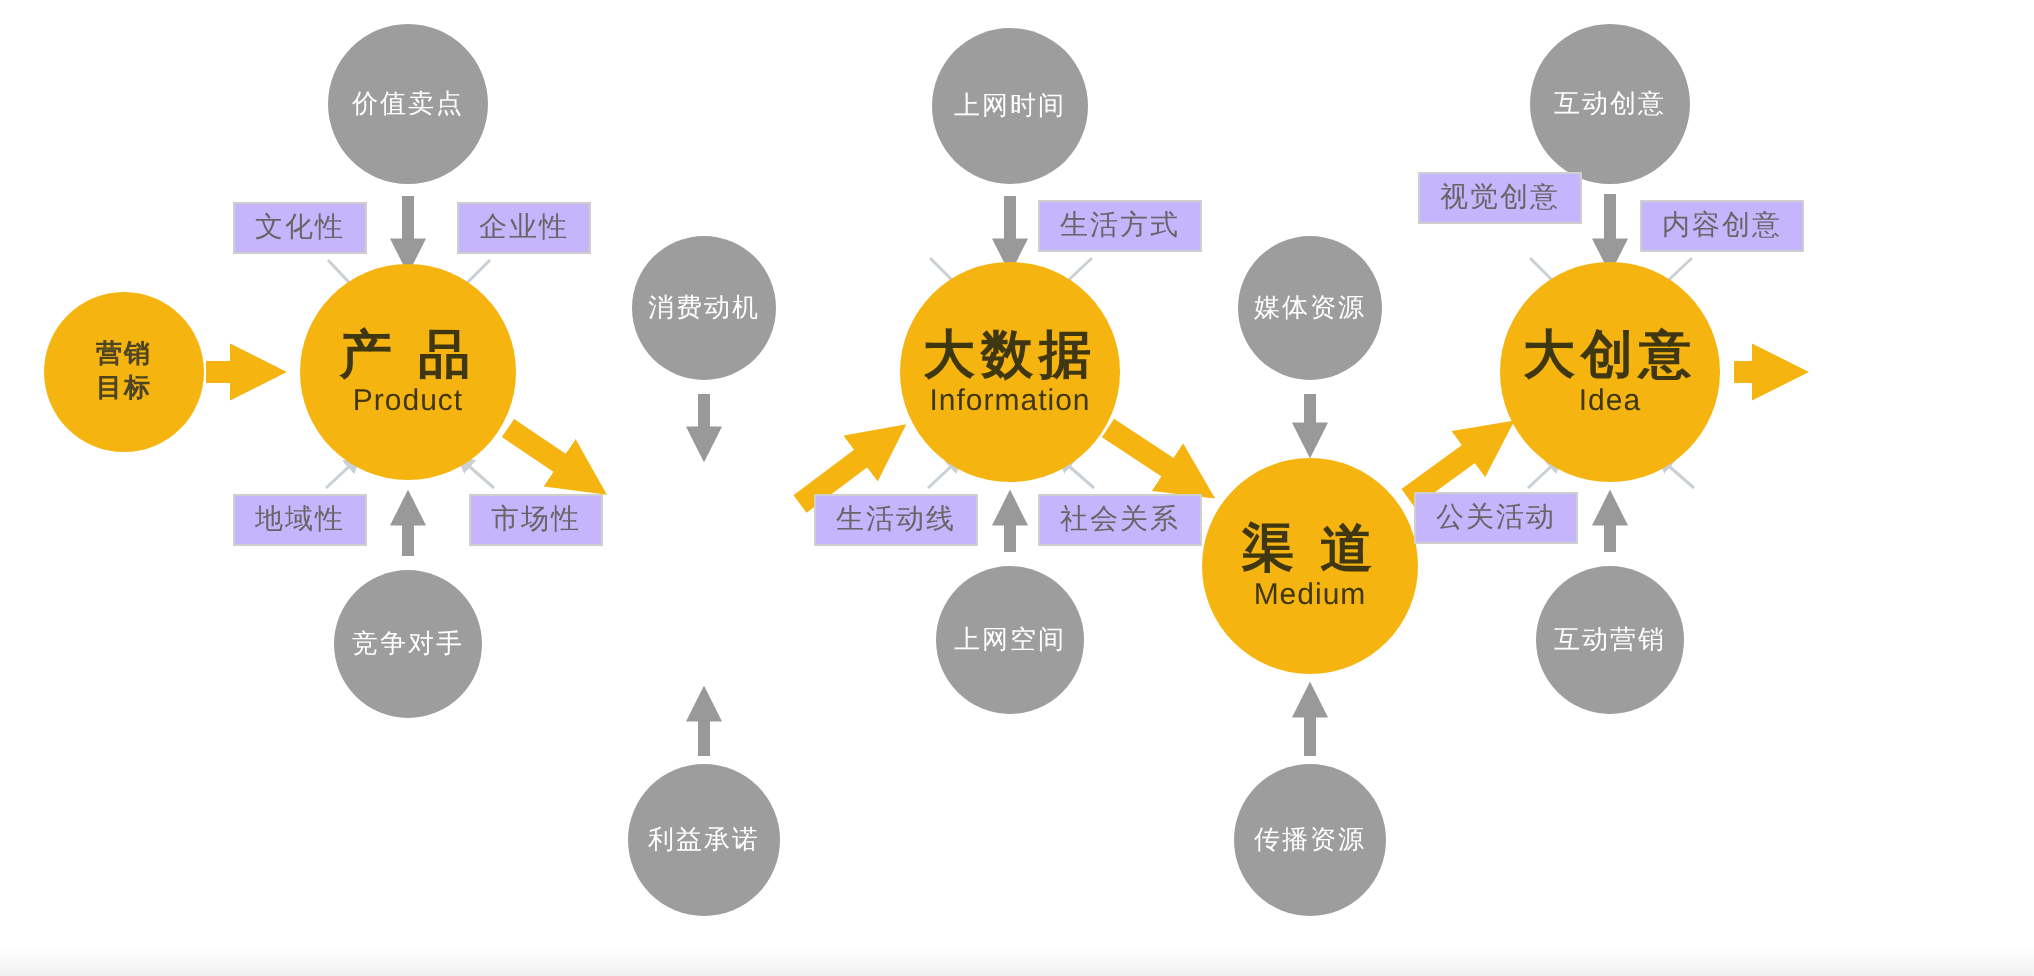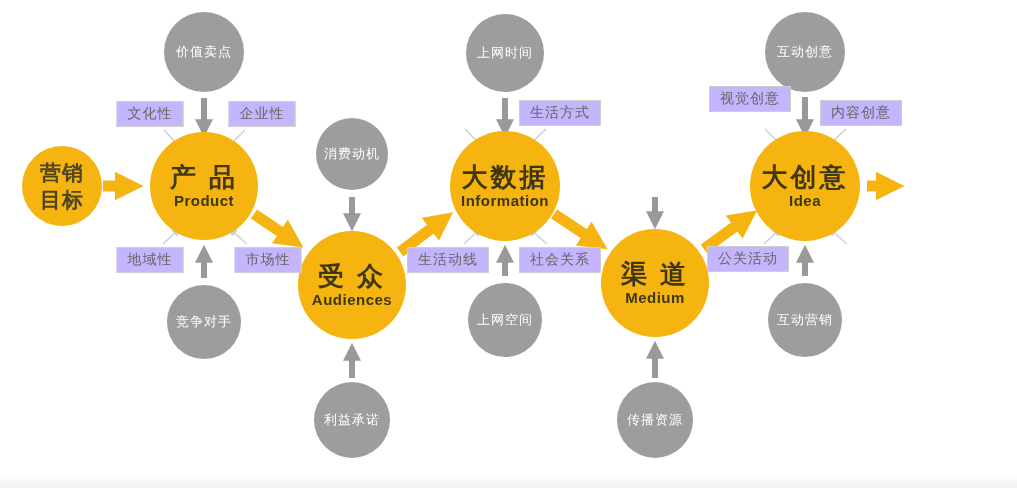--- a/index.html
+++ b/index.html
@@ -9,23 +9,23 @@
   }
   #arrows{position:absolute;left:0;top:0;pointer-events:none;}
   .circle{
     position:absolute;border-radius:50%;
     display:flex;flex-direction:column;align-items:center;justify-content:center;
     transform:translate(-50%,-50%);text-align:center;box-sizing:border-box;
   }
   .main{background:var(--yellow,#F5B410);}
   .gray{background:var(--gray-node,#9D9D9D);color:#ffffff;font-size:13px;letter-spacing:1px;}
   .zh{font-size:26px;font-weight:bold;color:var(--dark-text,#3F3711);letter-spacing:3px;line-height:1.1;}
-  .en{font-size:15px;font-weight:700;color:var(--dark-text,#3F3711);margin-top:0;letter-spacing:.5px;}
+  .en{font-size:15px;font-weight:400;color:var(--dark-text,#3F3711);margin-top:0;letter-spacing:.5px;}
   .small-label{
-    font-size:21px;font-weight:bold;color:#4C4423;
+    font-size:13px;font-weight:bold;color:#4C4423;
     white-space:pre-line;line-height:1.3;letter-spacing:1px;
   }
   .tag{
     position:absolute;transform:translate(-50%,-50%);
     background:#c4b5fd;border:1px solid var(--tag-border,#CFCFCF);
     color:var(--tag-text,#666666);font-size:14px;padding:3px 10px;
     white-space:nowrap;letter-spacing:1px;
   }
   .bottom-strip{
     position:absolute;left:0;bottom:0;width:100%;height:14px;
@@ -86,43 +86,40 @@
 
   <div class="circle main" style="left:62px;top:186px;width:80px;height:80px">
     <div class="small-label">营销
 目标</div>
   </div>
 
   <div class="circle main" style="left:204px;top:186px;width:108px;height:108px">
     <div class="zh">产 品</div>
     <div class="en">Product</div>
   </div>
-  <div class="circle main" style="left:352px;top:285px;width:108px;height:108px">
-    <div class="zh">受 众</div>
-    <div class="en">Audiences</div>
-  </div>
   <div class="circle main" style="left:505px;top:186px;width:110px;height:110px">
     <div class="zh">大数据</div>
     <div class="en">Information</div>
   </div>
   <div class="circle main" style="left:655px;top:283px;width:108px;height:108px">
     <div class="zh">渠 道</div>
     <div class="en">Medium</div>
   </div>
   <div class="circle main" style="left:805px;top:186px;width:110px;height:110px">
     <div class="zh">大创意</div>
     <div class="en">Idea</div>
   </div>
 
   <div class="circle gray" style="left:204px;top:52px;width:80px;height:80px">价值卖点</div>
   <div class="circle gray" style="left:204px;top:322px;width:74px;height:74px">竞争对手</div>
   <div class="circle gray" style="left:352px;top:154px;width:72px;height:72px">消费动机</div>
   <div class="circle gray" style="left:505px;top:53px;width:78px;height:78px">上网时间</div>
   <div class="circle gray" style="left:352px;top:420px;width:76px;height:76px">利益承诺</div>
   <div class="circle gray" style="left:505px;top:320px;width:74px;height:74px">上网空间</div>
+  <div class="circle gray" style="left:655px;top:154px;width:72px;height:72px">媒体资源</div>
   <div class="circle gray" style="left:655px;top:420px;width:76px;height:76px">传播资源</div>
   <div class="circle gray" style="left:805px;top:320px;width:74px;height:74px">互动营销</div>
   <div class="circle gray" style="left:805px;top:52px;width:80px;height:80px">互动创意</div>
 
   <div class="tag" style="left:150px;top:114px">文化性</div>
   <div class="tag" style="left:262px;top:114px">企业性</div>
   <div class="tag" style="left:150px;top:260px">地域性</div>
   <div class="tag" style="left:268px;top:260px">市场性</div>
 
   <div class="tag" style="left:560px;top:113px">生活方式</div>

